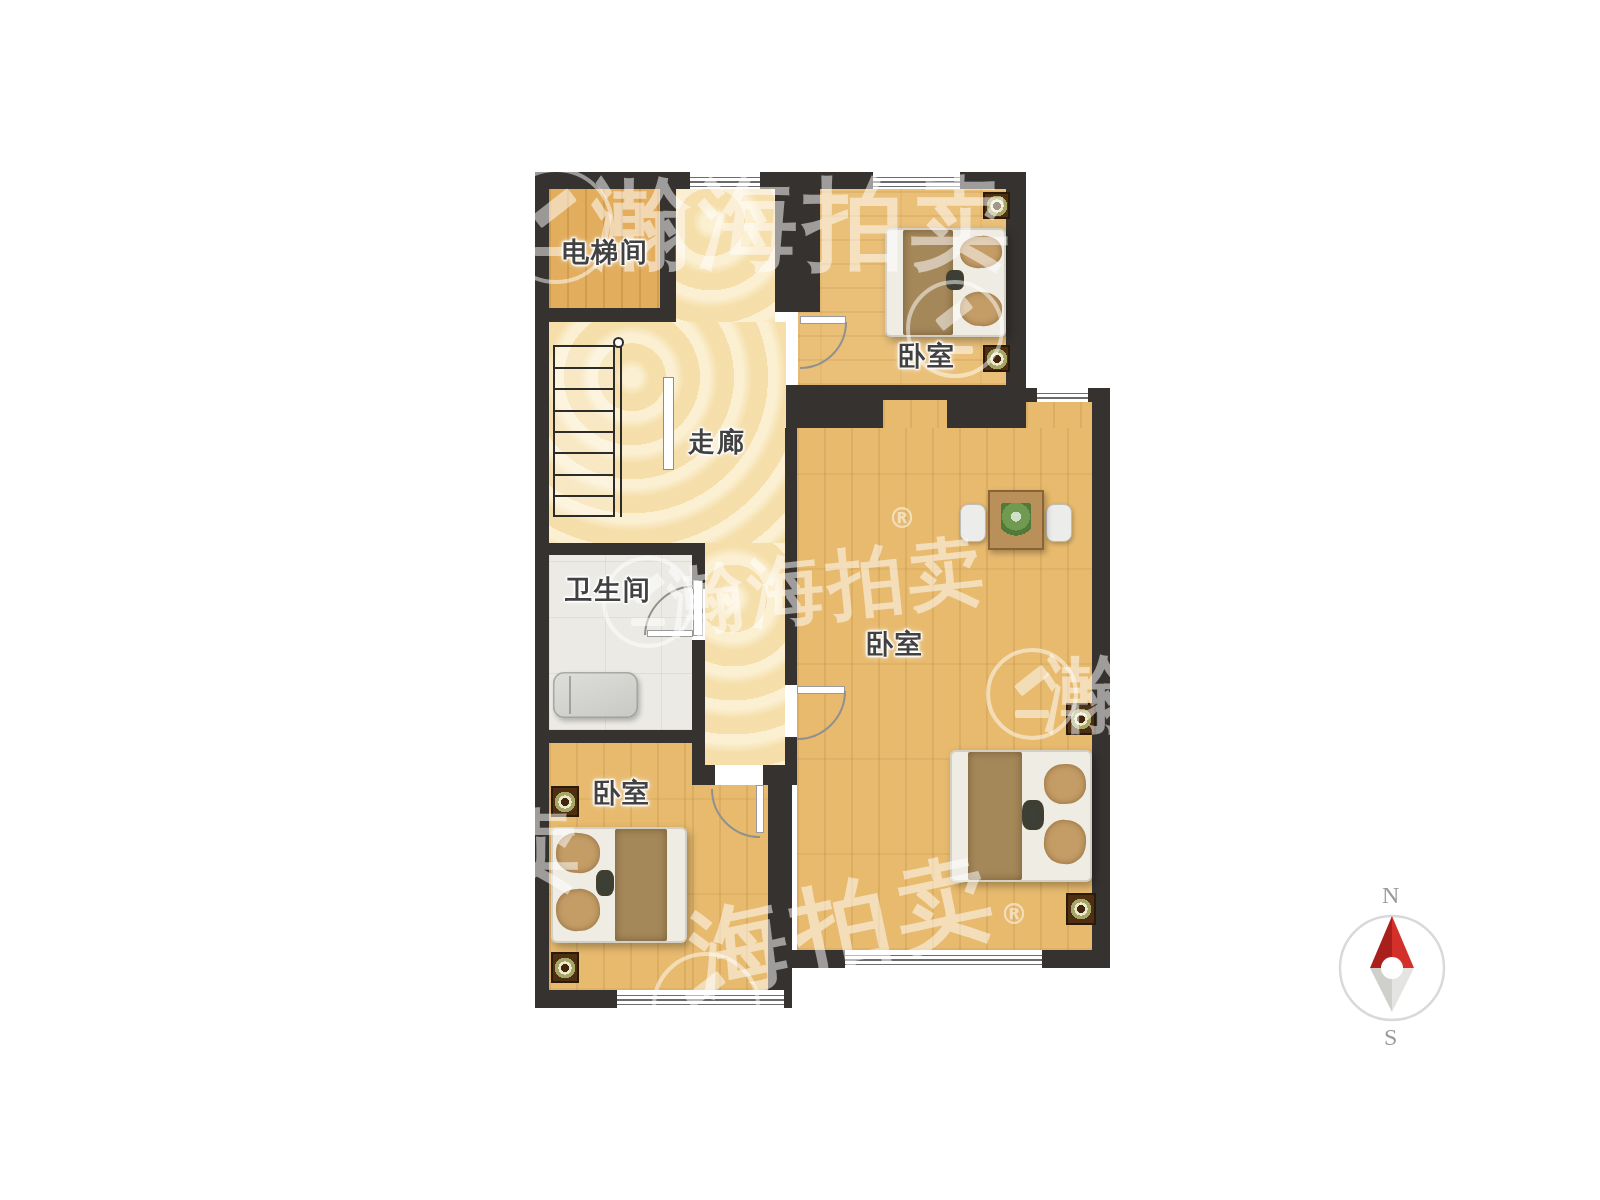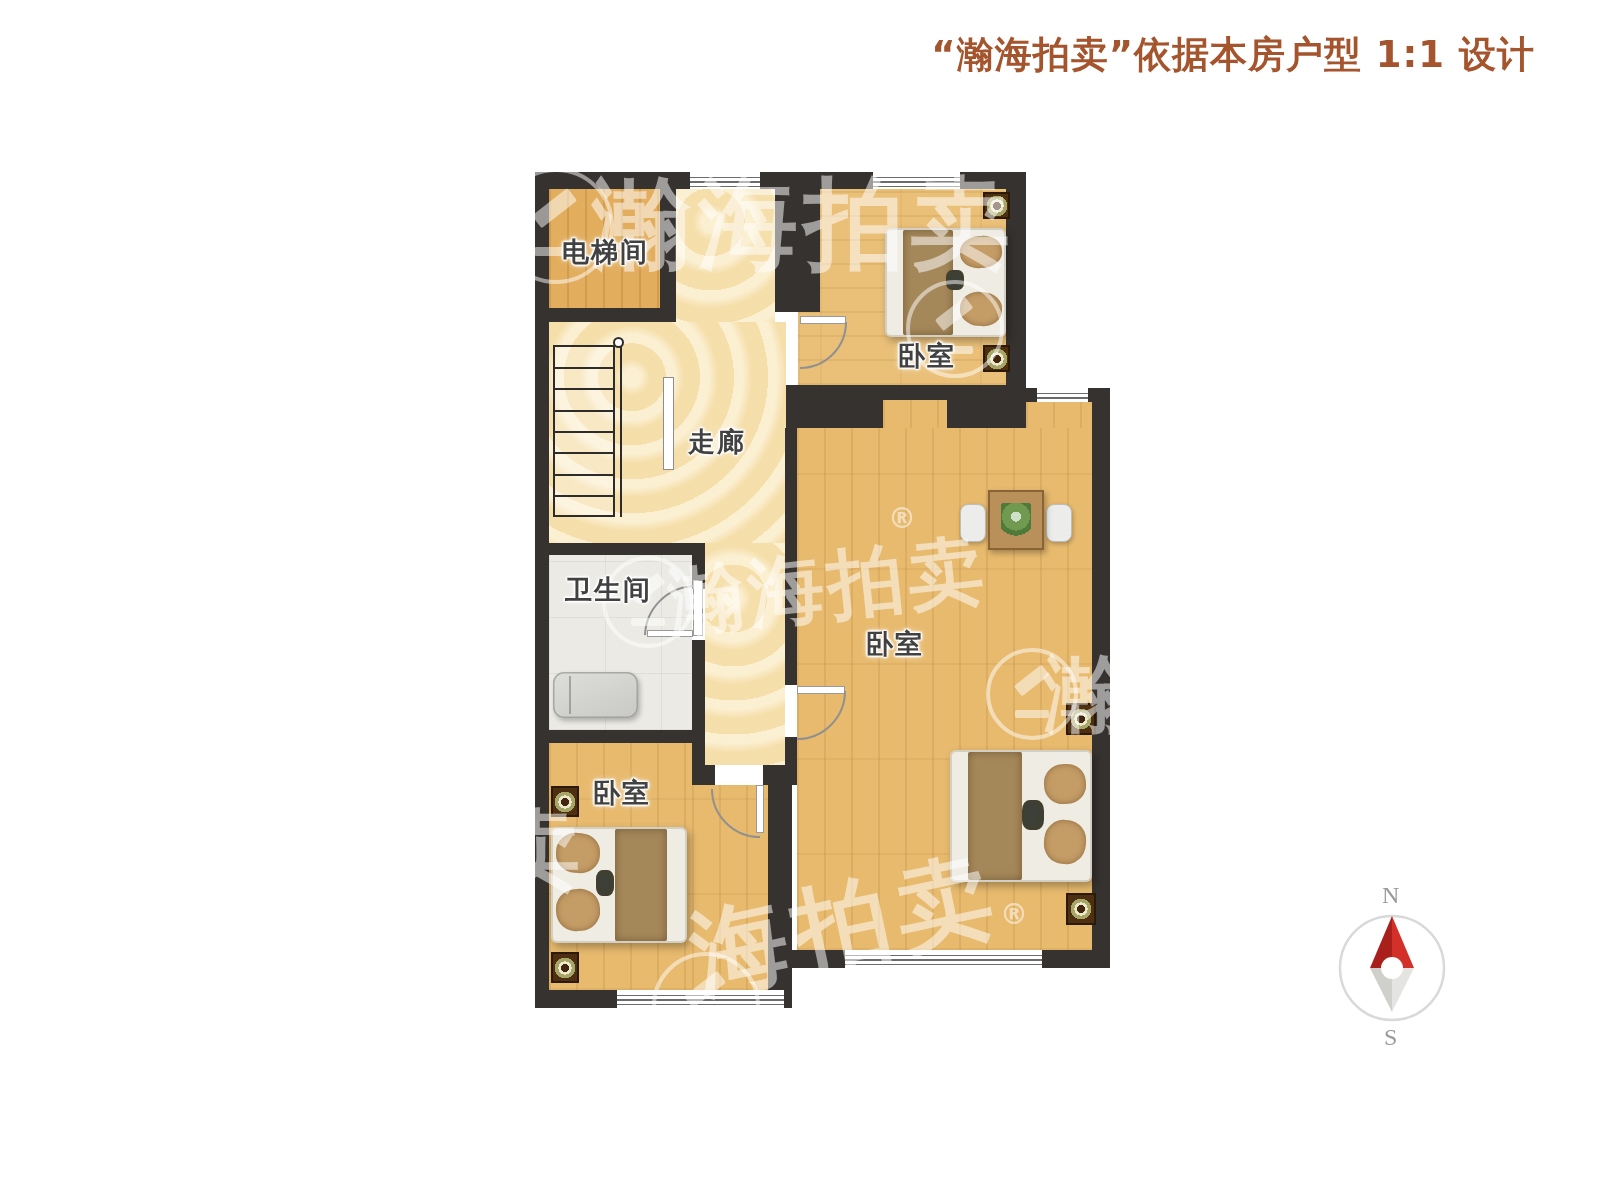--- a/index.html
+++ b/index.html
@@ -79,21 +79,20 @@
   .wm-logo:before{content:"";position:absolute;left:28%;top:26%;width:42%;height:15%;
       background:rgba(255,255,255,.5);transform:rotate(-38deg);border-radius:2px;}
   .wm-logo:after{content:"";position:absolute;left:30%;bottom:22%;width:40%;height:9%;
       background:rgba(255,255,255,.5);border-radius:2px;}
 </style>
 </head>
 <body>
 
 <div class="canvas">
 
-  <div class="title">“瀚海拍卖”依据本房户型 1:1 设计</div>
 
   <div class="floor wood-deep abs" style="left:549px;top:189px;width:111px;height:119px;"></div>
   <div class="floor cream abs" style="left:676px;top:189px;width:99px;height:133px;"></div>
   <div class="floor cream abs" style="left:549px;top:322px;width:237px;height:221px;"></div>
   <div class="floor cream abs" style="left:705px;top:543px;width:80px;height:222px;"></div>
   <div class="floor bath abs" style="left:549px;top:555px;width:143px;height:175px;"></div>
   <div class="floor wood-pale abs" style="left:820px;top:189px;width:186px;height:196px;"></div>
   <div class="floor wood-pale abs" style="left:798px;top:312px;width:22px;height:73px;"></div>
   <div class="floor wood abs" style="left:883px;top:400px;width:64px;height:30px;"></div>
   <div class="floor wood abs" style="left:1026px;top:402px;width:66px;height:28px;"></div>

